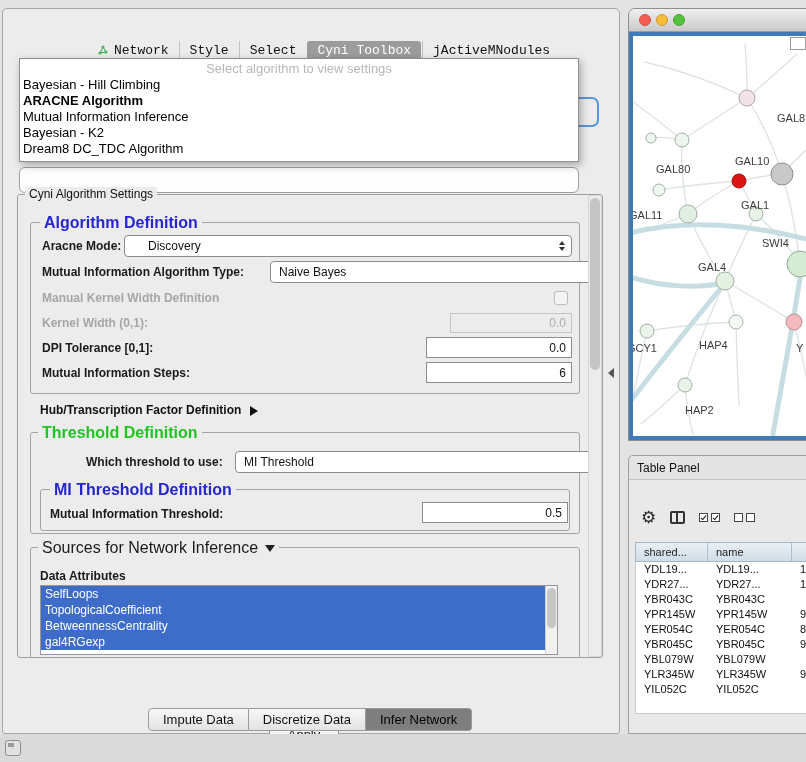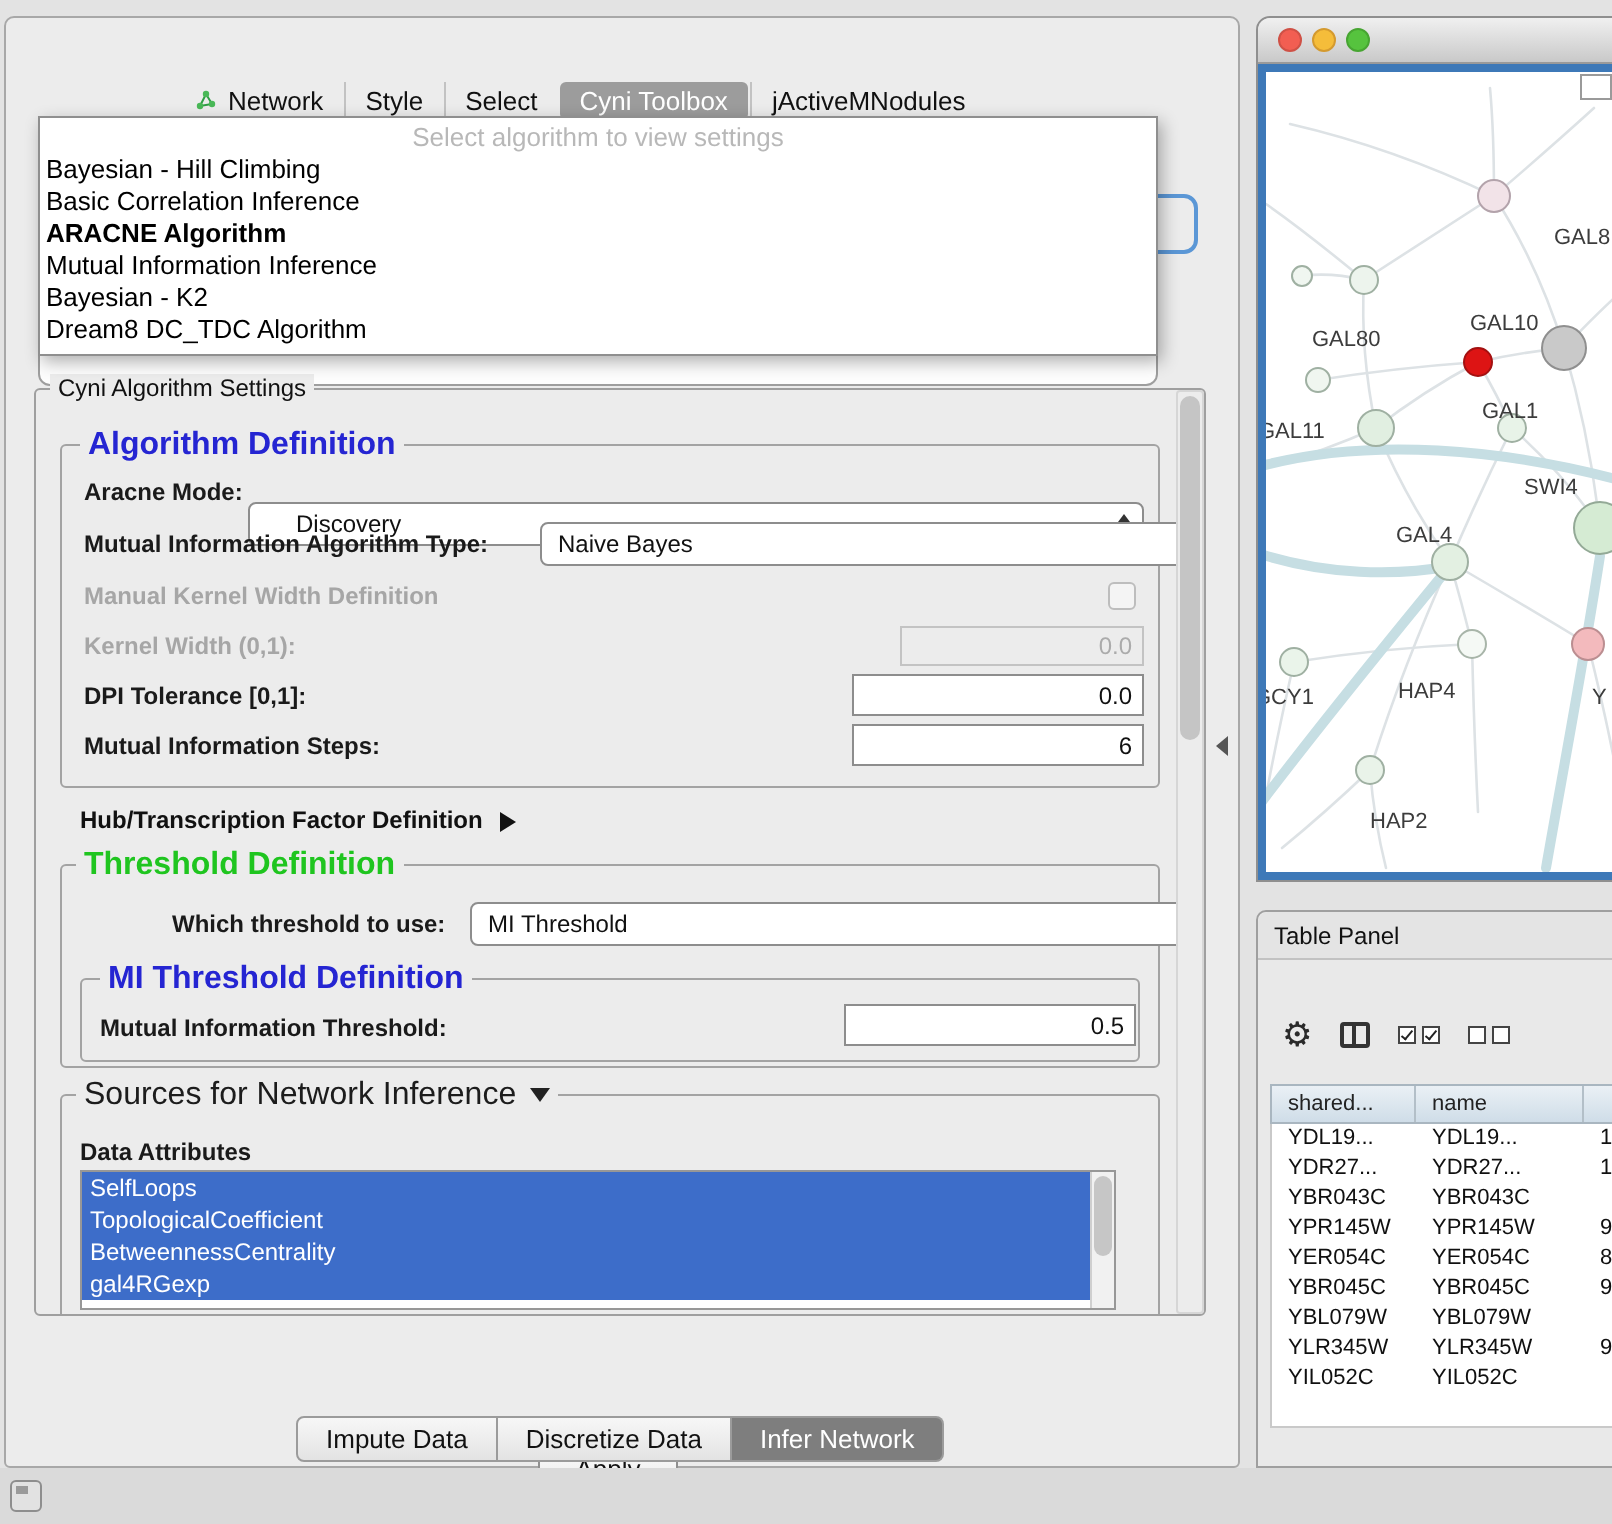--- a/index.html
+++ b/index.html
@@ -8,21 +8,21 @@
 
   
   #control-panel { position:absolute; left:2px; top:8px; width:618px; height:726px;
     background:#ececec; border:1px solid #a8a8a8; border-radius:5px 5px 3px 3px; }
   #cp-titlebar { position:absolute; left:0; top:0; right:0; height:24px; }
   #cp-title { position:absolute; left:8px; top:0; line-height:24px; font-size:13px; color:#101010; }
   #cp-winbtns { position:absolute; right:10px; top:4px; display:flex; gap:7px; font-size:13px; color:#222; }
   #cp-close { font-weight:bold; }
 
   #top-tabs { position:absolute; left:84px; top:30px; display:flex; align-items:center; font-size:13px; height:22px; }
-  .tab { padding:2px 10px; display:flex; align-items:center; gap:5px; white-space:nowrap; }
+  .tab { padding:2px 10px; display:flex; align-items:center; gap:5px; white-space:nowrap;font-family:Liberation Mono, monospace; }
   .tab + .tab { border-left:1px solid #c2c2c2; }
   .tab.sel { background:var(--tab_selected_gray,#9c9c9c); color:#fff; border-radius:3px; border-left:none; margin:0 1px; }
 
   #algo-combo-under { position:absolute; left:16px; top:158px; width:560px; height:26px;
     background:#fdfdfd; border:1px solid #9e9e9e; border-radius:6px; z-index:4; }
   #help-fragment { position:absolute; left:552px; top:88px; width:44px; height:30px;
     border:2px solid #5b97d6; border-radius:7px; background:#ececec; z-index:6; }
 
   #algo-popup { position:absolute; left:16px; top:49px; width:560px; background:#fff;
     border:1px solid #8f8f8f; box-shadow:2px 3px 8px rgba(0,0,0,.30); z-index:30;
@@ -53,21 +53,21 @@
   .tri-dn { display:block; width:0; height:0; border-left:3.5px solid transparent; border-right:3.5px solid transparent; border-top:4.5px solid #333; }
 
   .field { position:absolute; background:#fff; border:1px solid #8d8d8d; font-size:12px;
     display:flex; align-items:center; justify-content:flex-end; padding:0 5px; }
   .field.dis { background:#ececec; border-color:#c3c3c3; color:#ababab; }
   .checkbox { position:absolute; width:14px; height:14px; border:1px solid #bdbdbd; border-radius:3px; background:#f4f4f4; }
 
   
   #algdef-group { left:12px; top:27px; width:550px; height:172px; }
   #algdef-legend { left:22px; top:19px; }
-  #lbl-aracne { left:24px; top:43px; }   #combo-aracne { left:106px; top:56px; width:448px;padding-left:23px; }
+  #lbl-aracne { left:24px; top:43px; }   #combo-aracne { left:106px; top:40px; width:448px;padding-left:23px; }
   #lbl-mitype { left:24px; top:69px; }   #combo-mitype { left:252px; top:66px; width:346px; }
   #lbl-manual { left:24px; top:95px; }   #chk-manual { left:536px; top:96px; }
   #lbl-kernel { left:24px; top:120px; }  #fld-kernel { left:432px; top:118px; width:122px; height:20px; }
   #lbl-dpi    { left:24px; top:145px; }  #fld-dpi    { left:408px; top:142px; width:146px; height:21px; }
   #lbl-steps  { left:24px; top:170px; }  #fld-steps  { left:408px; top:167px; width:146px; height:21px; }
 
   #hub-row { position:absolute; left:22px; top:208px; font-size:12px; font-weight:bold; }
   .hub-tri { display:inline-block; width:0; height:0; border-top:5px solid transparent; border-bottom:5px solid transparent; border-left:8px solid #111; margin-left:9px; vertical-align:middle; }
 
   #thr-group { left:12px; top:237px; width:550px; height:102px; }
@@ -93,21 +93,21 @@
   #apply-btn { position:absolute; left:266px; top:666px; width:70px; height:23px;
     border:1px solid #8f8f8f; border-radius:5px; background:linear-gradient(#fdfdfd,#e7e7e7);
     font-size:13px; display:flex; align-items:center; justify-content:center;margin-top:48px; }
 
   #bottom-tabs { position:absolute; left:145px; top:699px; display:flex; height:23px; font-size:13px; }
   .btab { padding:0 14px; display:flex; align-items:center; border:1px solid #9b9b9b;
     background:linear-gradient(#f7f7f7,#e3e3e3); white-space:nowrap; }
   .btab + .btab { border-left:none; }
   .btab:first-child { border-radius:4px 0 0 4px; }
   .btab:last-child  { border-radius:0 4px 4px 0; }
-  .btab.sel { background:#7e7e7e; color:#ffffff; }
+  .btab.sel { background:#7e7e7e; color:#000000; }
 
   #splitter-arrow { position:absolute; left:608px; top:368px; width:0; height:0;
     border-top:5px solid transparent; border-bottom:5px solid transparent; border-right:6px solid #555; }
 
   
   #net-window { position:absolute; left:628px; top:8px; width:200px; height:433px;
     background:#d6d6d6; border:1px solid #8f8f8f; border-radius:7px 7px 0 0; }
   #net-titlebar { position:absolute; left:0; top:0; right:0; height:23px;
     background:linear-gradient(#f0f0f0,#c9c9c9); border-bottom:1px solid #9a9a9a; border-radius:6px 6px 0 0; }
   .light { position:absolute; top:5px; width:12px; height:12px; border-radius:50%; }
@@ -176,21 +176,20 @@
         <span>jActiveMNodules</span>
       </div>
     </div>
 
   <div id="algo-combo-under"></div>
   <div id="help-fragment"></div>
 
   <div id="algo-popup">
     <div id="algo-prompt">Select algorithm to view settings</div>
   <div class="algo-item">Bayesian - Hill Climbing</div>
-      <div class="algo-item">Basic Correlation Inference</div>
       <div class="algo-item bold">ARACNE Algorithm</div>
       <div class="algo-item">Mutual Information Inference</div>
       <div class="algo-item">Bayesian - K2</div>
       <div class="algo-item">Dream8 DC_TDC Algorithm</div>
     </div>
 
   <span id="settings-legend">Cyni Algorithm Settings</span>
 
   <div id="settings-group">
     <div id="algdef-group" class="group"></div>

